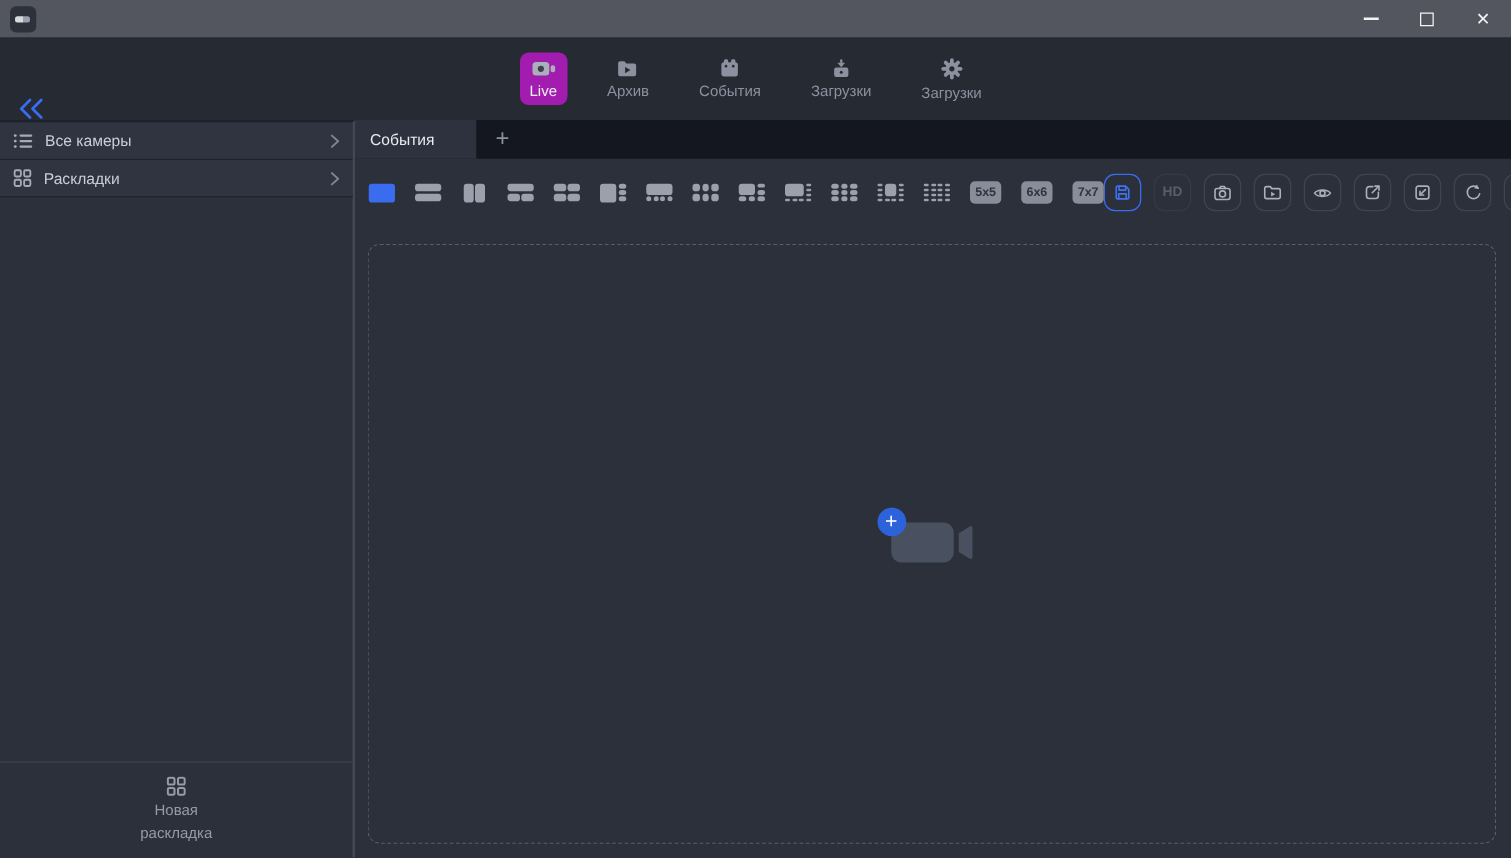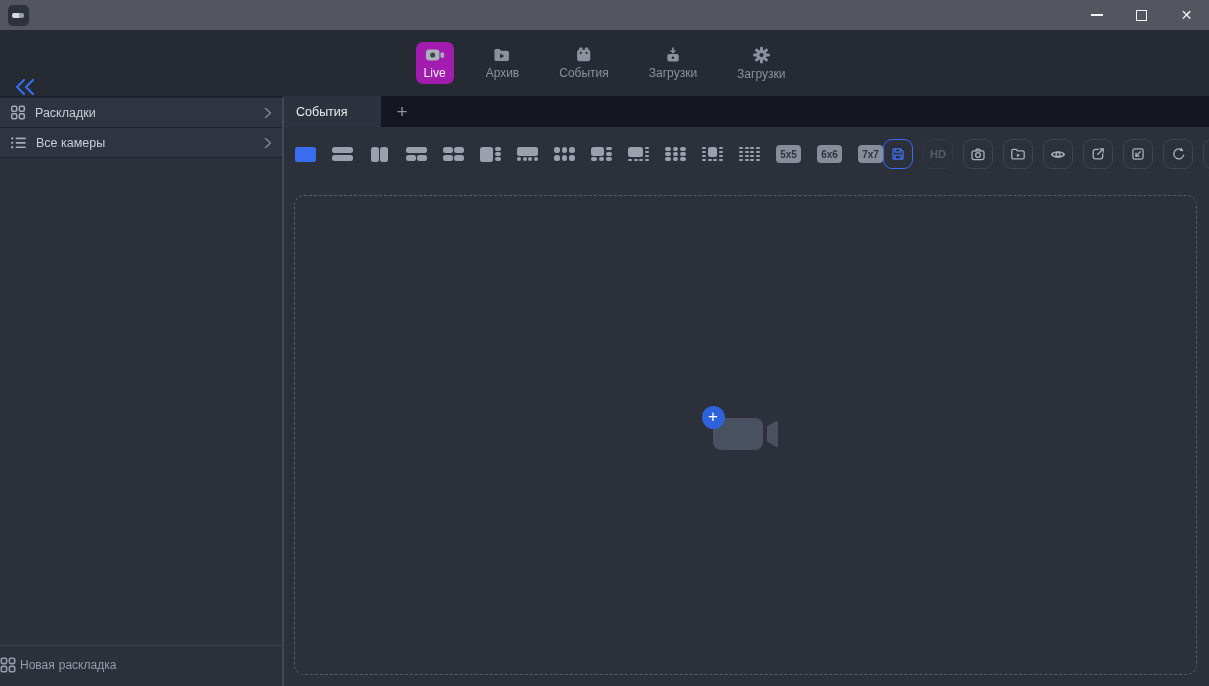--- a/index.html
+++ b/index.html
@@ -38,21 +38,21 @@
   
   .bodyrow { display:flex; height:590px; }
 
   
   .sidebar { width:284px; background:#2b303b; border-right:2px solid #424856; border-top:2px solid #1d212a;
              display:flex; flex-direction:column; }
   .side-row { height:30px; background:#2f3440; border-bottom:1px solid #1e222b; display:flex; align-items:center;
               gap:9px; padding:0 10px; color:#c9cdd5; font-size:12.5px; cursor:pointer; }
   .side-row .chev { margin-left:auto; display:flex; }
   .side-spacer { flex:1; }
-  .new-layout { border-top:1px solid #3c4250; padding:11px 0 13px; display:flex; flex-direction:row;
+  .new-layout { border-top:1px solid #3c4250; padding:11px 0 13px; display:flex; flex-direction:column;
                 align-items:center; gap:4px; color:#959ba8; font-size:12px; line-height:14px; cursor:pointer; }
 
   
   .main { flex:1; display:flex; flex-direction:column; background:#2b303b; min-width:0; }
   .tabstrip { height:31px; background:#14171f; display:flex; align-items:stretch; }
   .tab { width:97px; background:#2d323e; color:#e8ebef; font-size:12.5px; display:flex; align-items:center; padding-left:12px; }
   .tab-add { width:42px; display:flex; align-items:center; justify-content:center; color:#8b919d; font-size:19px; font-weight:300; }
 
   .toolbar { height:54px; display:flex; align-items:center; padding:0 10px 0 11px; }
   .layouts { display:flex; align-items:center; gap:16px; }
@@ -158,43 +158,43 @@
       <span>Загрузки</span>
     </div>
   </div>
 
 </div>
 
 <div class="bodyrow">
 
   <div class="sidebar">
     <div class="side-row">
-      <svg width="16" height="15" viewBox="0 0 15 15" fill="none" stroke="#a5abb6" stroke-width="1.5">
-        <rect x="1.2" y="1.2" width="5" height="5" rx="1.2"></rect>
-          <rect x="8.8" y="1.2" width="5" height="5" rx="1.2"></rect>
-        <rect x="1.2" y="8.8" width="5" height="5" rx="1.2"></rect>
-          <rect x="8.8" y="8.8" width="5" height="5" rx="1.2"></rect>
-      </svg>
-      <span>Раскладки</span>
-      <span class="chev">
-        <svg width="8" height="12" viewBox="0 0 8 12">
-            <path d="M1.5 1.5 L6.5 6 L1.5 10.5" fill="none" stroke="#7e8491" stroke-width="1.6" stroke-linecap="round" stroke-linejoin="round"></path>
-          </svg>
-      </span>
-    </div>
-    <div class="side-row">
       <svg width="17" height="16" viewBox="0 0 17 16" fill="#a5abb6">
         <circle cx="2.2" cy="3.45" r="1.15"></circle>
           <circle cx="2.2" cy="7.85" r="1.15"></circle>
           <circle cx="2.2" cy="12.25" r="1.15"></circle>
         <rect x="5.6" y="2.6" width="10.2" height="1.7" rx="0.85"></rect>
         <rect x="5.6" y="7" width="10.2" height="1.7" rx="0.85"></rect>
         <rect x="5.6" y="11.4" width="10.2" height="1.7" rx="0.85"></rect>
       </svg>
       <span>Все камеры</span>
+      <span class="chev">
+        <svg width="8" height="12" viewBox="0 0 8 12">
+            <path d="M1.5 1.5 L6.5 6 L1.5 10.5" fill="none" stroke="#7e8491" stroke-width="1.6" stroke-linecap="round" stroke-linejoin="round"></path>
+          </svg>
+      </span>
+    </div>
+    <div class="side-row">
+      <svg width="16" height="15" viewBox="0 0 15 15" fill="none" stroke="#a5abb6" stroke-width="1.5">
+        <rect x="1.2" y="1.2" width="5" height="5" rx="1.2"></rect>
+          <rect x="8.8" y="1.2" width="5" height="5" rx="1.2"></rect>
+        <rect x="1.2" y="8.8" width="5" height="5" rx="1.2"></rect>
+          <rect x="8.8" y="8.8" width="5" height="5" rx="1.2"></rect>
+      </svg>
+      <span>Раскладки</span>
       <span class="chev">
         <svg width="8" height="12" viewBox="0 0 8 12">
             <path d="M1.5 1.5 L6.5 6 L1.5 10.5" fill="none" stroke="#7e8491" stroke-width="1.6" stroke-linecap="round" stroke-linejoin="round"></path>
           </svg>
       </span>
     </div>
     <div class="side-spacer"></div>
     <div class="new-layout">
       <svg width="16" height="16" viewBox="0 0 15 15" fill="none" stroke="#959ba8" stroke-width="1.5">
         <rect x="1.2" y="1.2" width="5" height="5" rx="1.2"></rect>

